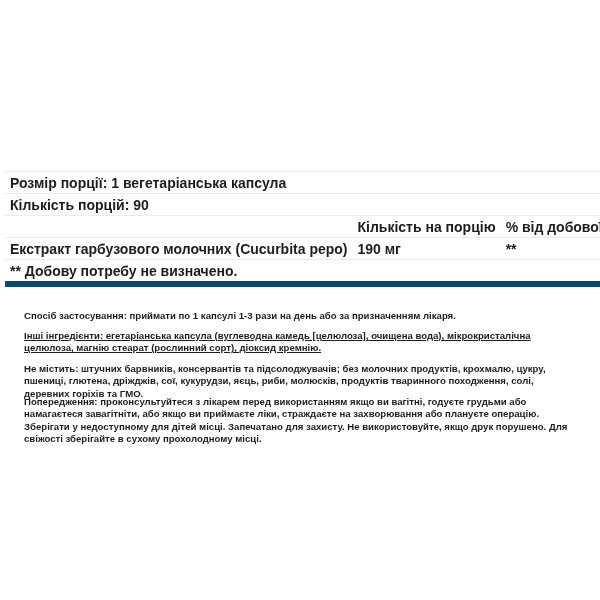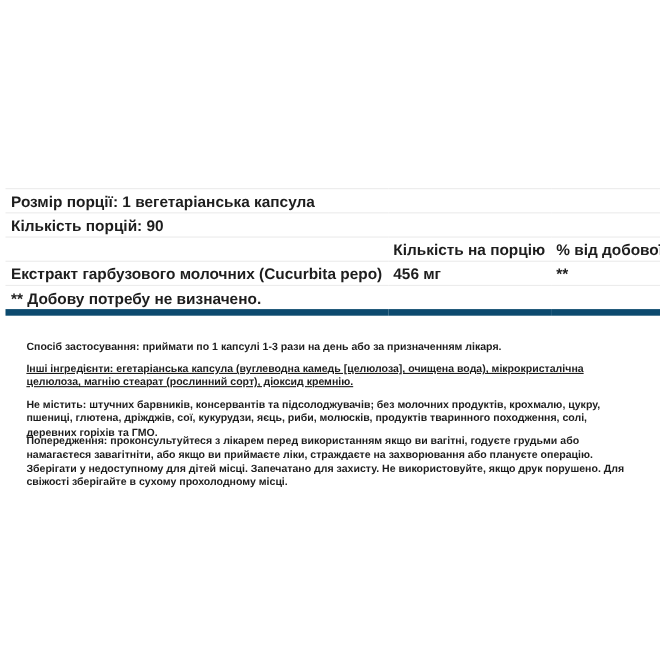--- a/index.html
+++ b/index.html
@@ -24,21 +24,21 @@
   <tr>
     <td colspan="3">Кількість порцій: 90</td>
   </tr>
   <tr>
     <td class="c1"></td>
     <td class="c2">Кількість на порцію</td>
     <td>% від добової потреби*</td>
   </tr>
   <tr>
     <td class="c1">Екстракт гарбузового молочних (Cucurbita pepo)</td>
-    <td class="c2">456 мг</td>
+    <td class="c2">190 мг</td>
     <td>**</td>
   </tr>
   <tr>
     <td colspan="3">** Добову потребу не визначено.</td>
   </tr>
 </tbody>
   </table>
 
 <div class="text" style="top:292px;">
   <p>Спосіб застосування: приймати по 1 капсулі 1-3 рази на день або за призначенням лікаря.</p>

